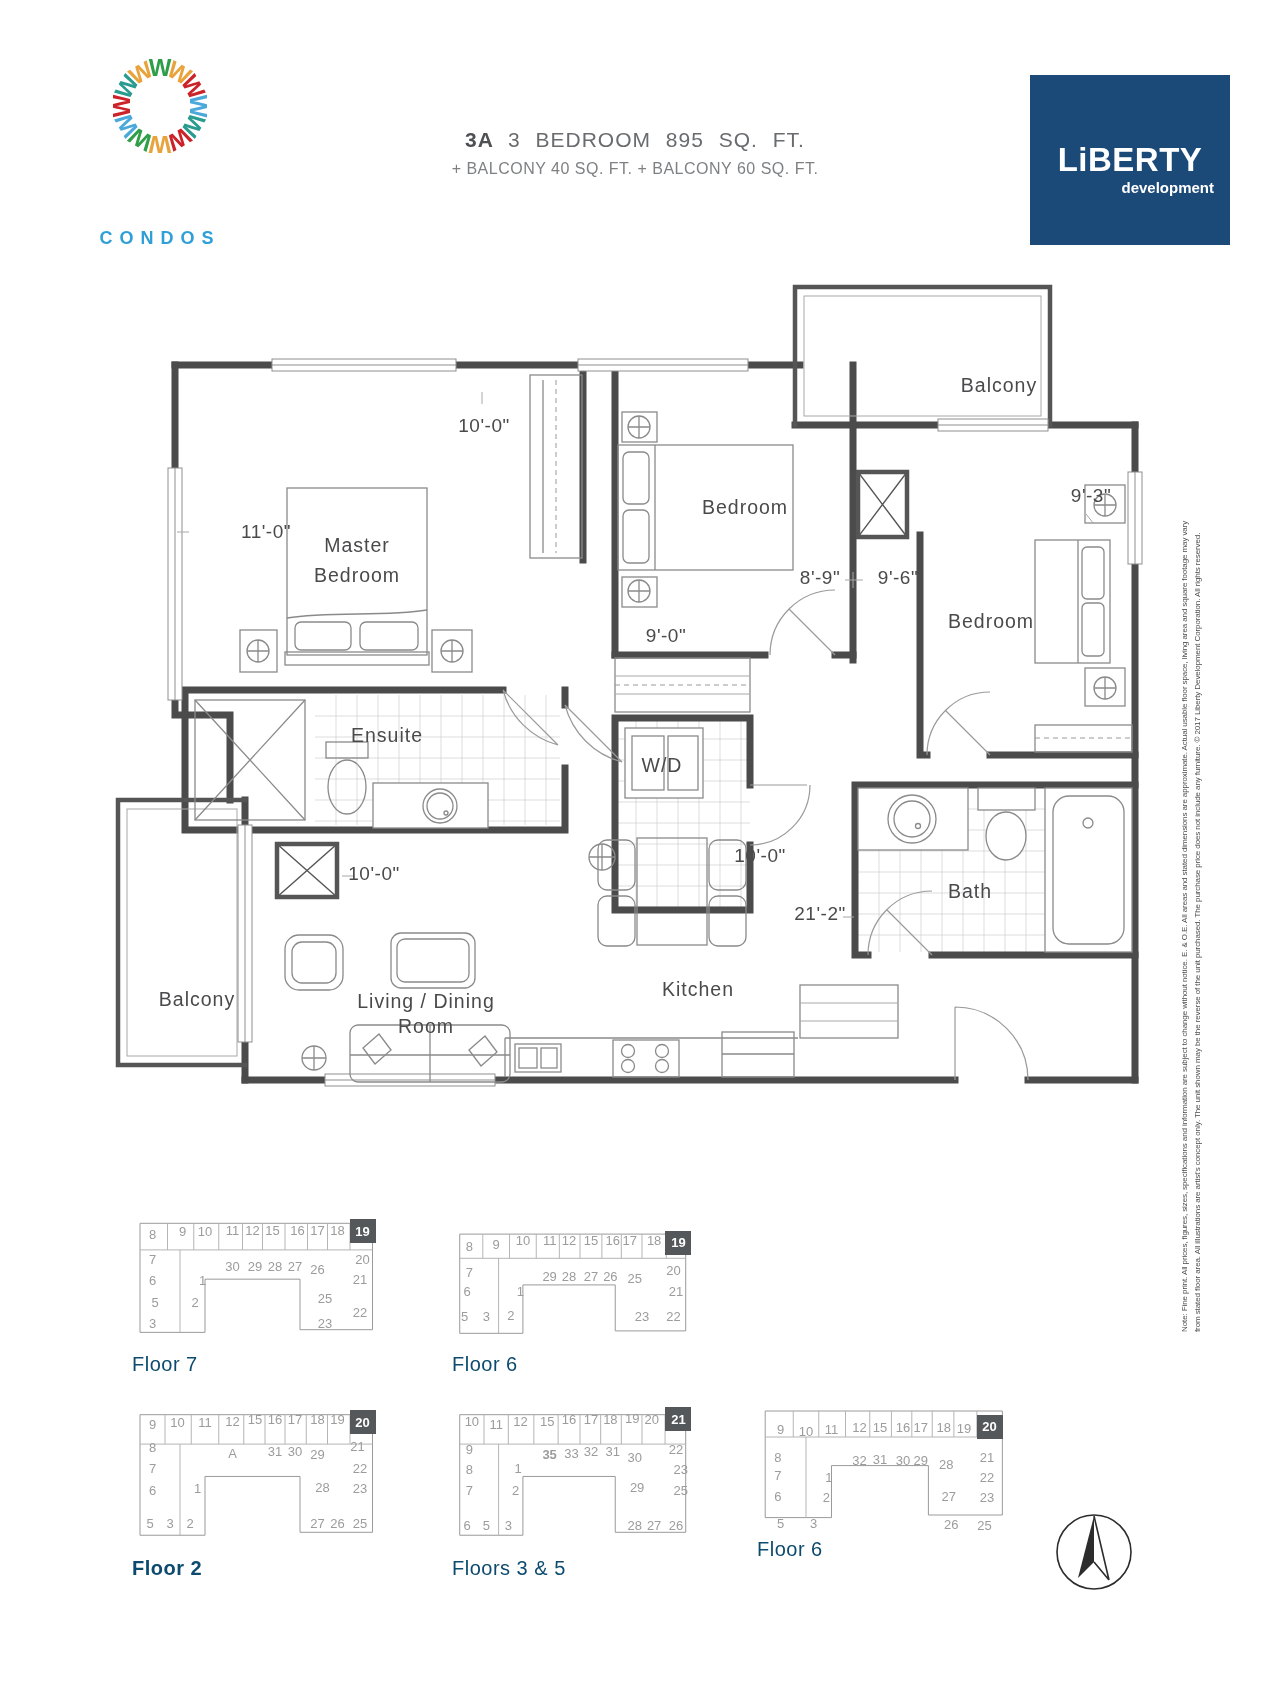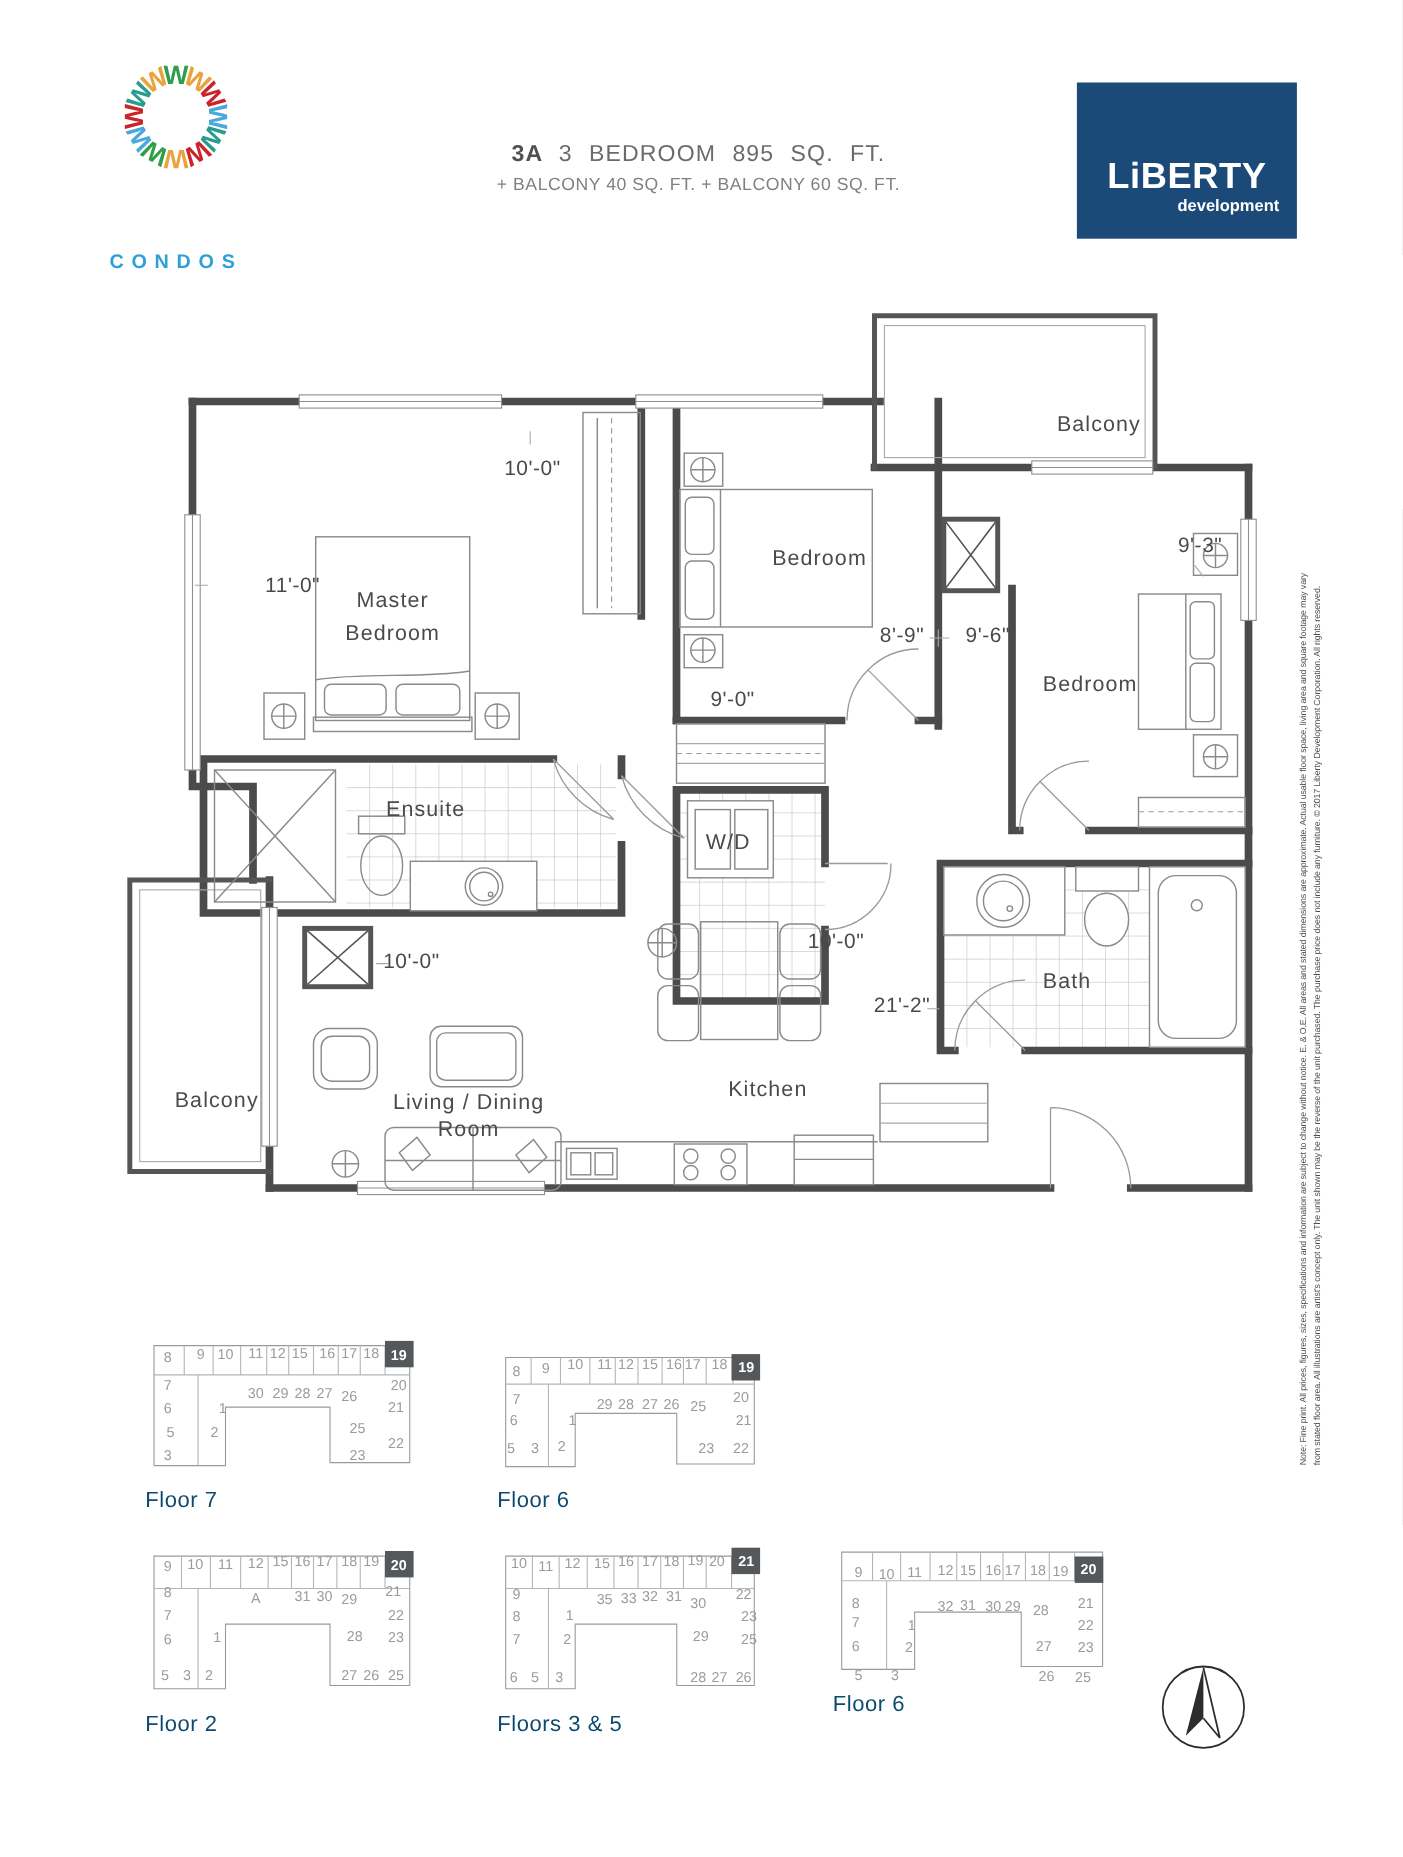--- a/index.html
+++ b/index.html
@@ -9,21 +9,21 @@
   .wish-block{position:absolute;left:60px;top:40px;width:200px;height:220px;}
   .wish-burst{position:absolute;left:28px;top:2px;}
   .wish-word{position:absolute;left:0;top:128px;width:200px;text-align:center;
              font-size:50px;font-weight:300;letter-spacing:9px;color:#919396;}
   .wish-sub{position:absolute;left:0;top:188px;width:200px;text-align:center;
             font-size:18px;font-weight:700;letter-spacing:7px;color:#2f9fd8;}
   .title-block{position:absolute;left:330px;top:128px;width:610px;text-align:center;}
   .title-line{font-size:21px;letter-spacing:1px;color:#696b6e;word-spacing:8px;}
   .title-line .code{font-weight:700;color:#4f5054;margin-right:14px;}
   .subtitle-line{margin-top:8px;font-size:16px;letter-spacing:.5px;color:#7e8083;}
-  .liberty-box{position:absolute;left:979px;top:75px;width:200px;height:142px;background:#1c4a78;}
+  .liberty-box{position:absolute;left:1030px;top:75px;width:200px;height:170px;background:#1c4a78;}
   .liberty-name{position:absolute;left:0;top:66px;width:100%;text-align:center;
                 color:#ffffff;font-size:33px;font-weight:700;letter-spacing:.5px;}
   .liberty-sub{position:absolute;right:16px;top:104px;color:#ffffff;font-size:15px;font-weight:700;}
   
   #floorplan{position:absolute;left:110px;top:280px;}
   .wall7{stroke:#4b4b4b;stroke-width:7;fill:none;stroke-linecap:square;}
   .wall5{stroke:#555555;stroke-width:4.5;fill:none;stroke-linecap:square;}
   .win{fill:#ffffff;stroke:#8f8f8f;stroke-width:1;}
   .winline{stroke:#8f8f8f;stroke-width:1;fill:none;}
   .thin{stroke:#a8a8a8;stroke-width:1;fill:none;}
@@ -389,39 +389,39 @@
         <span class="kp-unit" style="left: 75%; top: 84%;">27</span>
         <span class="kp-unit" style="left: 83%; top: 84%;">26</span>
         <span class="kp-unit" style="left: 92%; top: 84%;">25</span>
         <span class="kp-unit" style="left: 9%; top: 32%;">8</span>
         <span class="kp-unit" style="left: 9%; top: 46%;">7</span>
         <span class="kp-unit" style="left: 9%; top: 61%;">6</span>
         <span class="kp-unit" style="left: 8%; top: 84%;">5</span>
         <span class="kp-unit" style="left: 16%; top: 84%;">3</span>
         <span class="kp-unit" style="left: 24%; top: 84%;">2</span>
         <span class="kp-unit" style="left: 27%; top: 60%;">1</span>
-        <div class="kp-caption" style="top: 157px;">Floor 2</div>
+        <div class="kp-caption" style="top: 157px; font-weight: bold;">Floor 2</div>
       </div>
       <div class="keyplan" style="left: 450px; top: 1400px; width: 243px; height: 147px;">
         <svg viewBox="0 0 100 100" preserveAspectRatio="none">
           <path d="M4,10 H97 V90 H68 V52 H30 V92 H4 Z" class="kp-outline"></path>
           <path d="M4,30 H97 M20,30 V92 M14,10 V30 M24,10 V30 M34.5,10 V30 M44.5,10 V30 M53.5,10 V30 M62,10 V30 M70.5,10 V30 M79,10 V30 M88.5,10 V30 " class="kp-inner"></path>
         </svg>
         <span class="kp-unit" style="left: 9%; top: 14%;">10</span>
         <span class="kp-unit" style="left: 19%; top: 16%;">11</span>
         <span class="kp-unit" style="left: 29%; top: 14%;">12</span>
         <span class="kp-unit" style="left: 40%; top: 14%;">15</span>
         <span class="kp-unit" style="left: 49%; top: 13%;">16</span>
         <span class="kp-unit" style="left: 58%; top: 13%;">17</span>
         <span class="kp-unit" style="left: 66%; top: 13%;">18</span>
         <span class="kp-unit" style="left: 75%; top: 12%;">19</span>
         <span class="kp-unit" style="left: 83%; top: 13%;">20</span>
         <span class="kp-unit kp-hl" style="left: 94%; top: 13%;">21</span>
         <span class="kp-unit" style="left: 8%; top: 33%;">9</span>
-        <span class="kp-unit" style="left: 41%; top: 37%;">35</span>
+        <span class="kp-unit" style="left: 41%; top: 37%; font-weight: bold;">35</span>
         <span class="kp-unit" style="left: 50%; top: 36%;">33</span>
         <span class="kp-unit" style="left: 58%; top: 35%;">32</span>
         <span class="kp-unit" style="left: 67%; top: 35%;">31</span>
         <span class="kp-unit" style="left: 76%; top: 39%;">30</span>
         <span class="kp-unit" style="left: 93%; top: 33%;">22</span>
         <span class="kp-unit" style="left: 95%; top: 47%;">23</span>
         <span class="kp-unit" style="left: 95%; top: 61%;">25</span>
         <span class="kp-unit" style="left: 77%; top: 59%;">29</span>
         <span class="kp-unit" style="left: 8%; top: 47%;">8</span>
         <span class="kp-unit" style="left: 8%; top: 61%;">7</span>

